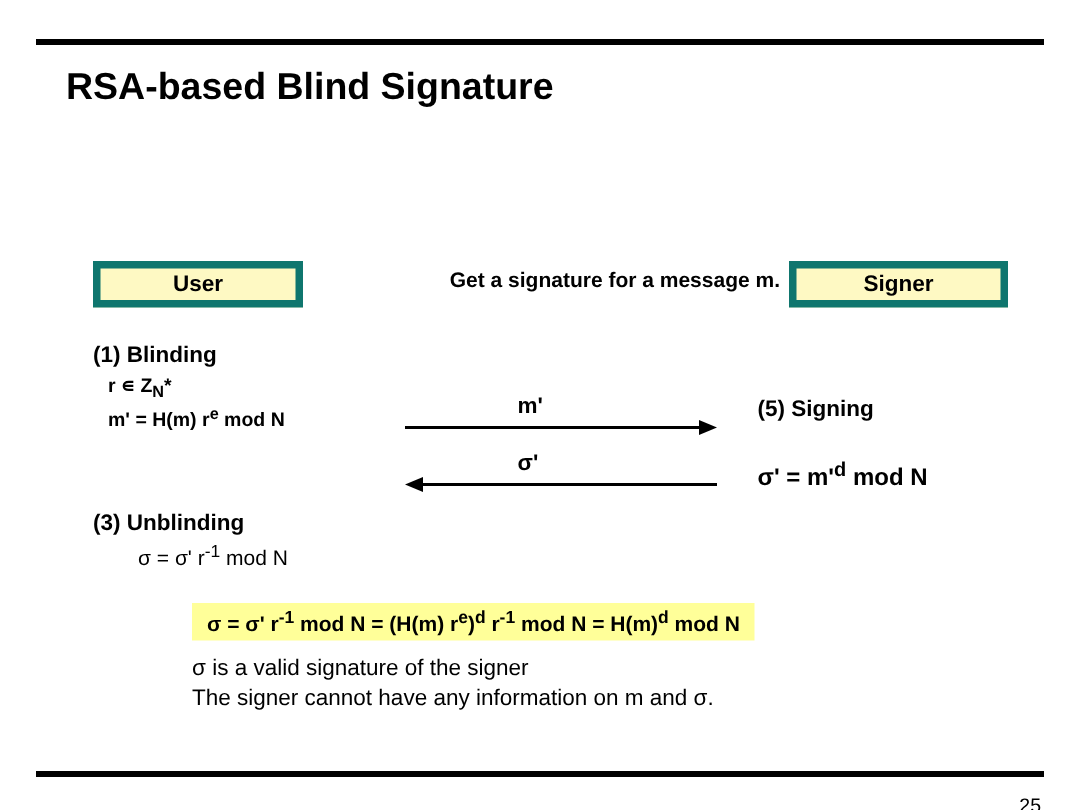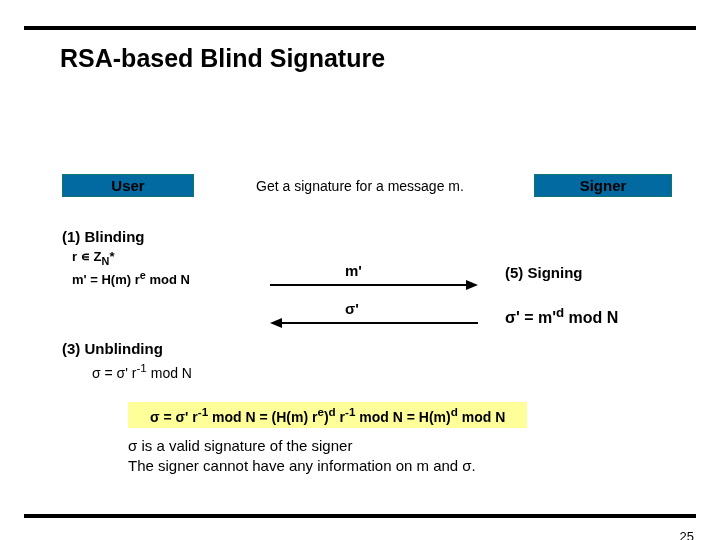--- a/index.html
+++ b/index.html
@@ -1,33 +1,33 @@
 <!DOCTYPE html>
 <html><head>
 <meta charset="utf-8">
 <style>
 body{margin:0;font-family:Arial,Helvetica,sans-serif;background:#fff}
 .slide{width:720px;height:540px;position:relative;box-sizing:border-box}
 .top-border{border-top:4px solid #000;margin:26px 24px 0 24px}
-.title{font-size:25px;font-weight:bold;margin:14px 0 0 60px}
-.yellow-box{background:#0369a1;border:1px solid #0f766e;text-align:center;font-weight:bold;padding:2px 0;position:absolute}
+.title{font-size:25px;font-weight:bold;margin:14px 0 0 44px}
+.yellow-box{background:#fef9c3;border:5px solid #0f766e;text-align:center;font-weight:bold;padding:2px 0;position:absolute}
 .user-box{left:62px;top:148px;width:130px;font-size:15px}
 .signer-box{right:48px;top:148px;width:136px;font-size:15px}
-.center-label{position:absolute;top:152px;left:200px;width:320px;text-align:center;font-size:14px;font-weight:normal}
+.center-label{position:absolute;top:152px;left:200px;width:320px;text-align:right;font-size:14px;font-weight:bold}
 .blinding{position:absolute;left:62px;top:202px;font-size:15px;font-weight:bold}
 .blinding-formula{position:absolute;left:72px;top:223px;font-size:13px;font-weight:bold;line-height:1.3}
 .arrow-right{position:absolute;left:270px;top:252px;width:208px}
 .arrow-left{position:absolute;left:270px;top:290px;width:208px}
 .arrow-r-label{position:absolute;left:345px;top:236px;font-size:15px;font-weight:bold}
 .arrow-l-label{position:absolute;left:345px;top:274px;font-size:15px;font-weight:bold}
 .signing{position:absolute;left:505px;top:238px;font-size:15px;font-weight:bold}
 .signing-formula{position:absolute;left:505px;top:279px;font-size:16px;font-weight:bold}
 .unblinding{position:absolute;left:62px;top:314px;font-size:15px;font-weight:bold}
 .unblinding-formula{position:absolute;left:92px;top:335px;font-size:14px;font-weight:normal}
-.derivation{position:absolute;left:128px;top:376px;background:#ffff99;font-size:14px;font-weight:bold;padding:3px 22px}
+.derivation{position:absolute;left:128px;top:376px;background:#ffff99;font-size:14px;font-weight:bold;padding:3px 10px}
 .conclusion{position:absolute;left:128px;top:410px;font-size:15px;font-weight:normal;line-height:1.3}
 .bottom-border{position:absolute;left:24px;right:24px;bottom:48px;border-top:4px solid #000}
 .page-num{position:absolute;right:26px;bottom:22px;font-size:13px}
 </style>
 </head>
 <body>
 
 <div class="slide">
   <div class="top-border"></div>
   <div class="title">RSA-based Blind Signature</div>

